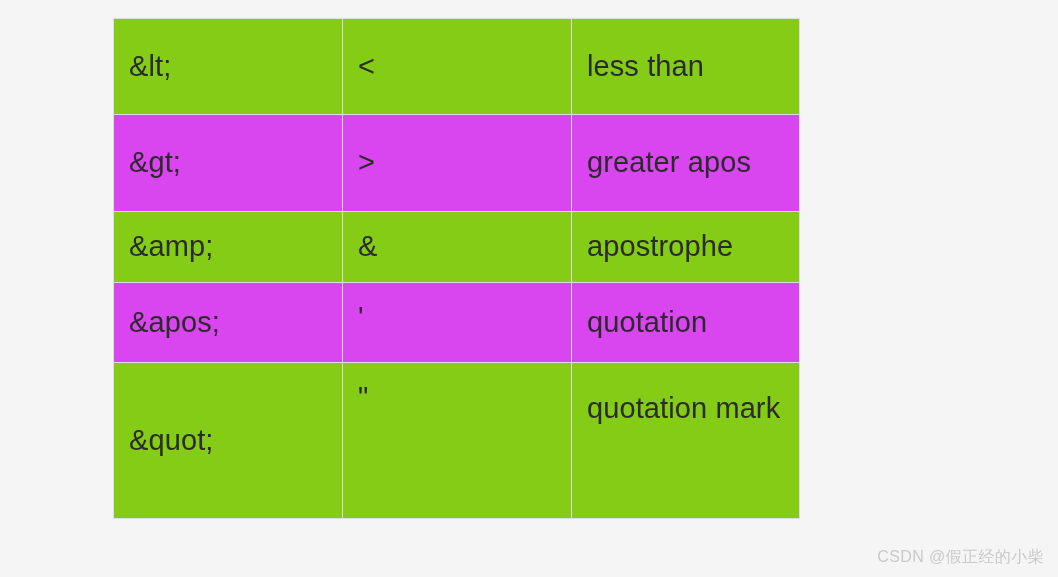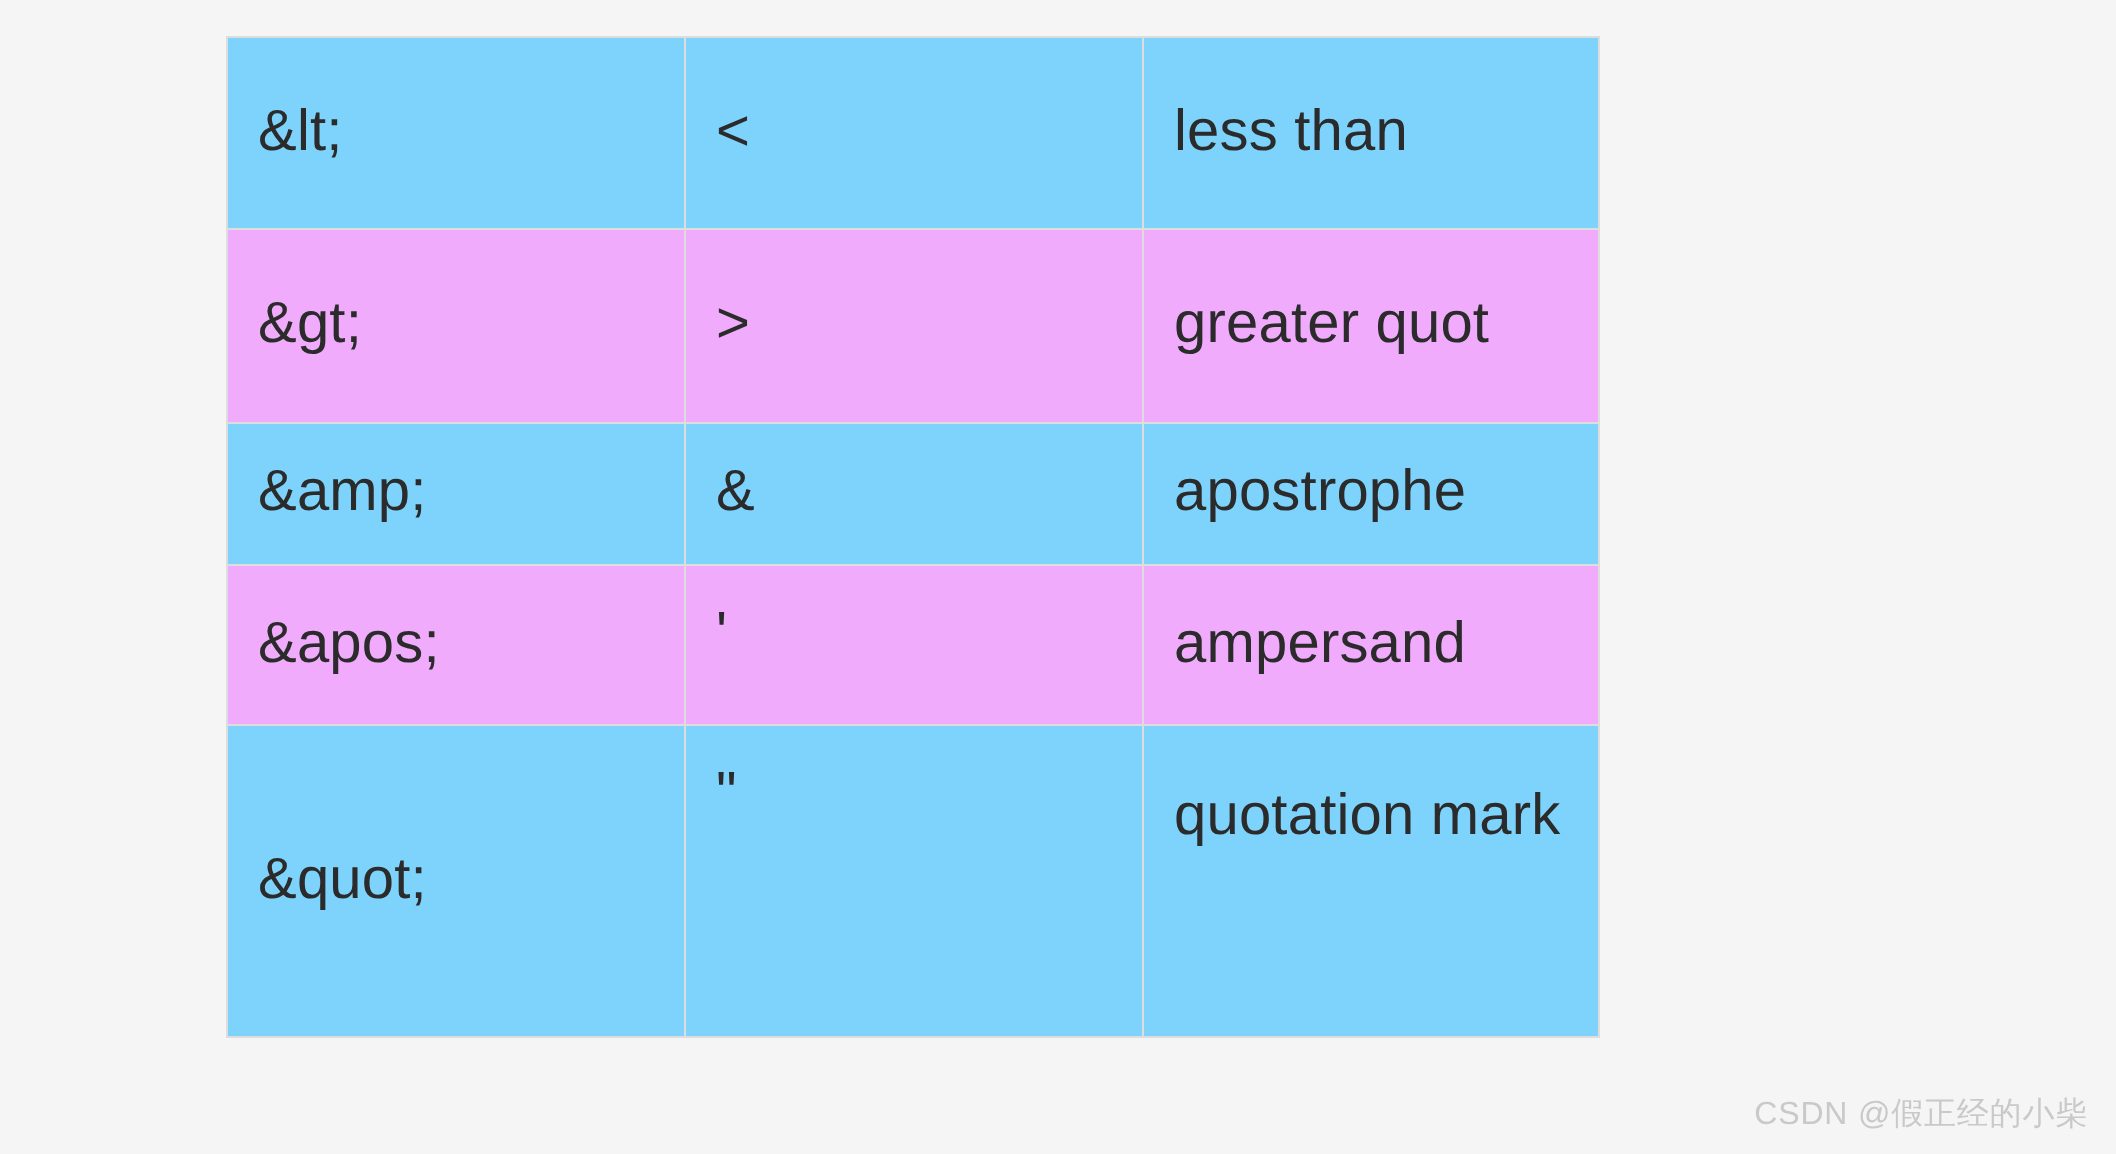--- a/index.html
+++ b/index.html
@@ -41,22 +41,22 @@
     vertical-align: middle;
     font-size: 29px;
     line-height: 1.42;
     color: #2b2b2b;
     font-weight: 400;
     letter-spacing: 0.1px;
     box-sizing: border-box;
   }
 
   
-  tr.row-shaded td { background: #7dd3fc; }
-  tr.row-plain  td { background: #f0abfc; }
+  tr.row-shaded td { background: #84cc16; }
+  tr.row-plain  td { background: #d946ef; }
 
   tr.r1 td { height: 96px; }
   tr.r2 td { height: 97px; }
   tr.r3 td { height: 71px; }
   tr.r4 td { height: 80px; }
   tr.r5 td { height: 156px; }
 
   
   td.char-cell {
     font-family: "Liberation Sans", sans-serif;
@@ -104,33 +104,33 @@
 
       <tr class="row-shaded r1">
         <td class="code-cell">&amp;lt;</td>
         <td class="char-cell">&lt;</td>
         <td class="desc-cell">less than</td>
       </tr>
 
       <tr class="row-plain r2">
         <td class="code-cell">&amp;gt;</td>
         <td class="char-cell">&gt;</td>
-        <td class="desc-cell">greater quot</td>
+        <td class="desc-cell">greater apos</td>
       </tr>
 
       <tr class="row-shaded r3">
         <td class="code-cell">&amp;amp;</td>
         <td class="char-cell">&amp;</td>
         <td class="desc-cell">apostrophe</td>
       </tr>
 
       <tr class="row-plain r4">
         <td class="code-cell">&amp;apos;</td>
         <td class="char-cell tick">'</td>
-        <td class="desc-cell">ampersand</td>
+        <td class="desc-cell">quotation</td>
       </tr>
 
       <tr class="row-shaded r5">
         <td class="code-cell">&amp;quot;</td>
         <td class="char-cell tick">"</td>
         <td class="desc-cell wrap">quotation mark</td>
       </tr>
 
     </tbody>
   </table>

